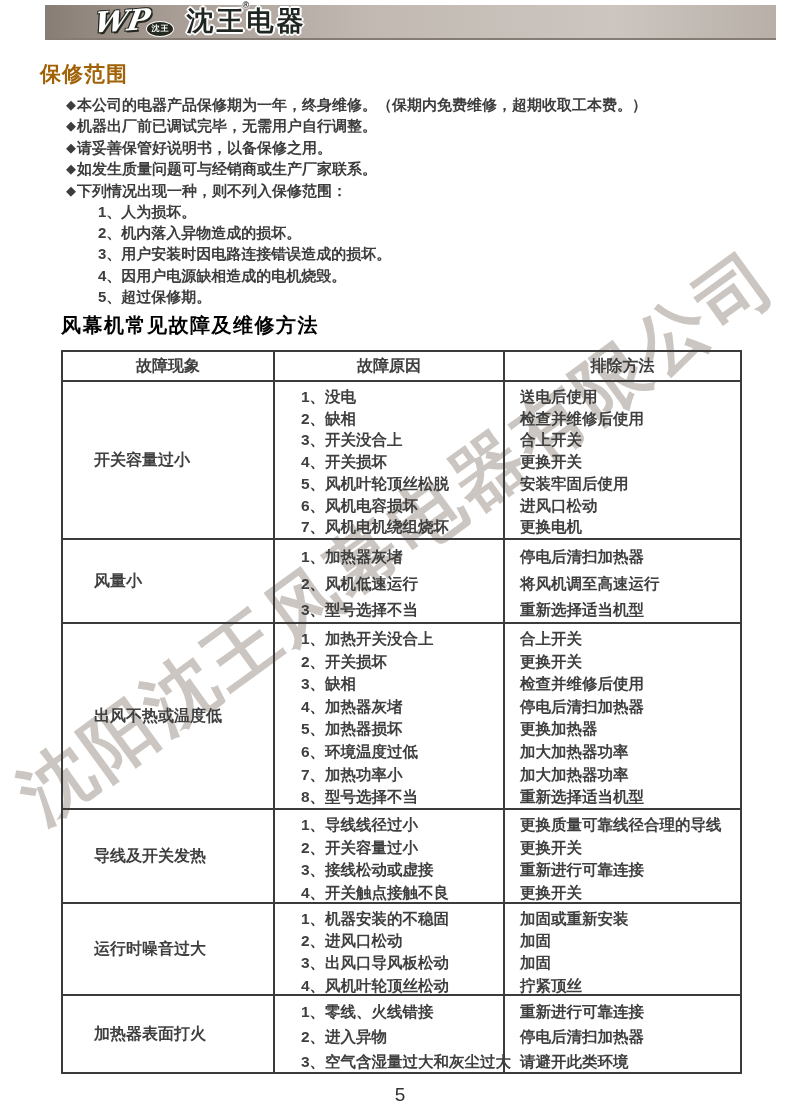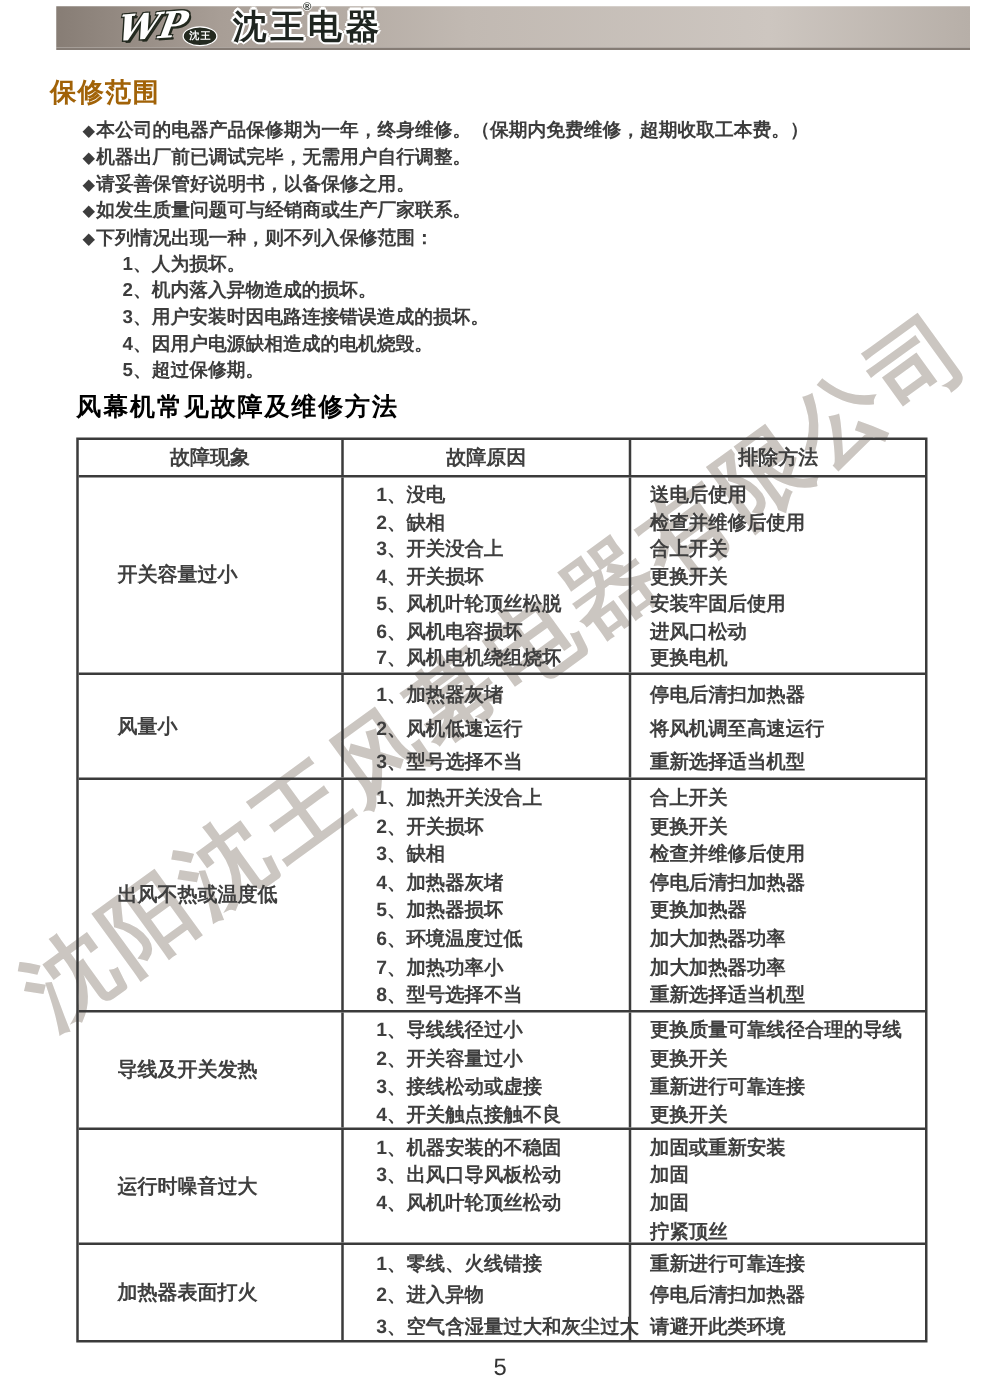--- a/index.html
+++ b/index.html
@@ -212,20 +212,21 @@
         <div class="line">更换开关</div>
         <div class="line">重新进行可靠连接</div>
         <div class="line">更换开关</div>
       </div>
     </div>
 
     <div class="trow r4">
       <div class="cell c1 phen">运行时噪音过大</div>
       <div class="cell c2 list">
         <div class="line">1、机器安装的不稳固</div>
+        <div class="line">2、进风口松动</div>
         <div class="line">3、出风口导风板松动</div>
         <div class="line">4、风机叶轮顶丝松动</div>
       </div>
       <div class="cell c3 list">
         <div class="line">加固或重新安装</div>
         <div class="line">加固</div>
         <div class="line">加固</div>
         <div class="line">拧紧顶丝</div>
       </div>
     </div>

